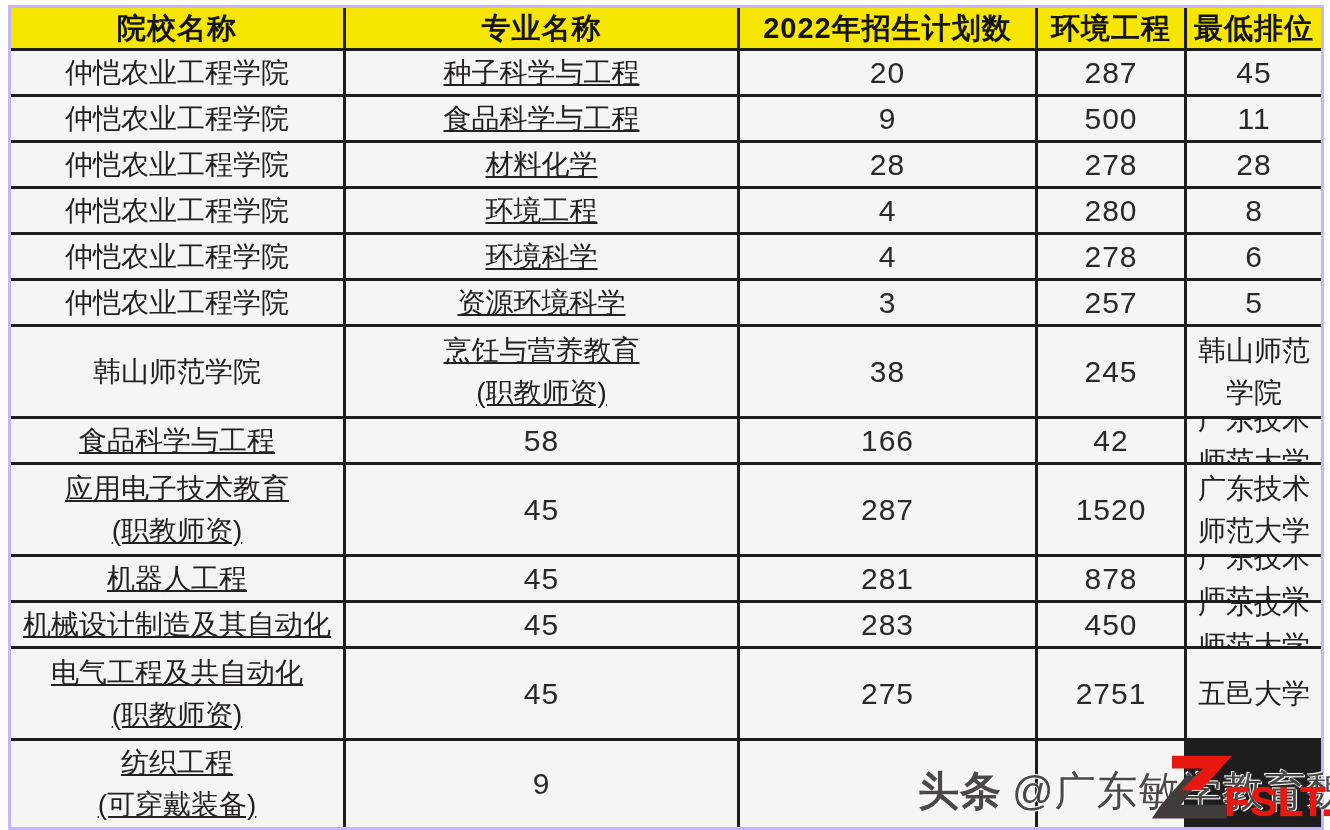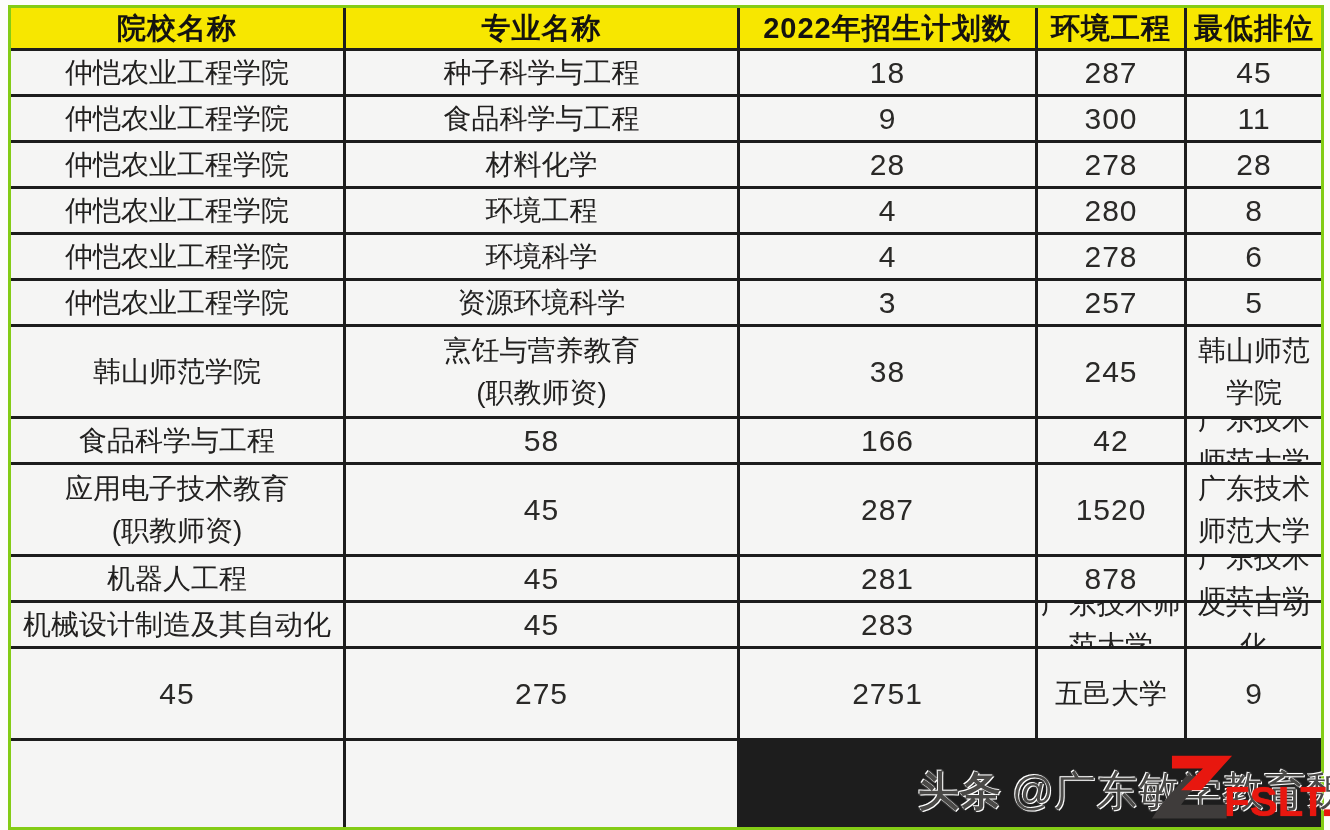--- a/index.html
+++ b/index.html
@@ -8,21 +8,21 @@
     background:#fdfdfc;
     font-family:"Liberation Sans","DejaVu Sans",sans-serif;
     position:relative;
     overflow:hidden;
   }
   .page{position:absolute;inset:0;overflow:hidden;}
   .grid-table{
     position:absolute;left:8px;top:5px;
     width:1316px;height:825px;
     box-sizing:border-box;
-    border:3px solid #84cc16;
+    border:3px solid #c4b5fd;
     background:#1d1d1d;           
     display:grid;
     grid-template-columns:332px 391px 295px 146px 1fr;
     grid-template-rows:40px 43px 43px 43px 43px 43px 43px 89px 43px 89px 43px 43px 89px 1fr;
     gap:3px;
   }
   .cell{
     background:#f5f5f4;
     display:flex;align-items:center;justify-content:center;
     text-align:center;
@@ -32,21 +32,21 @@
     overflow:hidden;
   }
   .cell.head{
     background:#f7e700;
     color:#141310;
     font-weight:bold;
     font-size:29px;
     letter-spacing:1px;
   }
   .cell.num{font-size:30px;letter-spacing:1px;color:#2a2927;}
-  .major-line{display:block;}
+  .major-line{display:block;text-decoration:underline;}
   
   .watermark{
     position:absolute;left:886px;top:764px;
     white-space:nowrap;
     font-size:41px;
     color:#4a4947;
     text-shadow:0 0 2px #ffffff,1px 1px 0 #ffffff,-1px -1px 0 #ffffff;
     letter-spacing:1px;
     display:flex;align-items:center;gap:10px;
   }
@@ -79,32 +79,32 @@
     <div class="cell head">2022年招生计划数</div>
     <div class="cell head">环境工程</div>
     <div class="cell head">最低排位</div>
 
     <div class="cell school">仲恺农业工程学院</div>
     <div class="cell major">
         <span>
           <span class="major-line">种子科学与工程</span>
         </span>
       </div>
-    <div class="cell num plan">18</div>
+    <div class="cell num plan">20</div>
     <div class="cell num score">287</div>
     <div class="cell num rank">45</div>
 
     <div class="cell school">仲恺农业工程学院</div>
     <div class="cell major">
         <span>
           <span class="major-line">食品科学与工程</span>
         </span>
       </div>
     <div class="cell num plan">9</div>
-    <div class="cell num score">300</div>
+    <div class="cell num score">500</div>
     <div class="cell num rank">11</div>
 
     <div class="cell school">仲恺农业工程学院</div>
     <div class="cell major">
         <span>
           <span class="major-line">材料化学</span>
         </span>
       </div>
     <div class="cell num plan">28</div>
     <div class="cell num score">278</div>
@@ -182,33 +182,40 @@
     <div class="cell num rank">878</div>
 
     <div class="cell school">广东技术师范大学</div>
     <div class="cell major">
         <span>
           <span class="major-line">机械设计制造及其自动化</span>
         </span>
       </div>
     <div class="cell num plan">45</div>
     <div class="cell num score">283</div>
+    <div class="cell num rank">450</div>
 
     <div class="cell school">广东技术师范大学</div>
     <div class="cell major">
         <span>
           <span class="major-line">电气工程及共自动化</span>
           <span class="major-line">(职教师资)</span>
         </span>
       </div>
     <div class="cell num plan">45</div>
     <div class="cell num score">275</div>
     <div class="cell num rank">2751</div>
 
     <div class="cell school">五邑大学</div>
+    <div class="cell major">
+        <span>
+          <span class="major-line">纺织工程</span>
+          <span class="major-line">(可穿戴装备)</span>
+        </span>
+      </div>
     <div class="cell num plan">9</div>
     <div class="cell num score"></div>
     <div class="cell num rank"></div>
   </div>
 
   <div class="watermark">
     <span class="brand">头条</span>
     <span class="handle">@广东敏学教育魏老师</span>
   </div>
 

